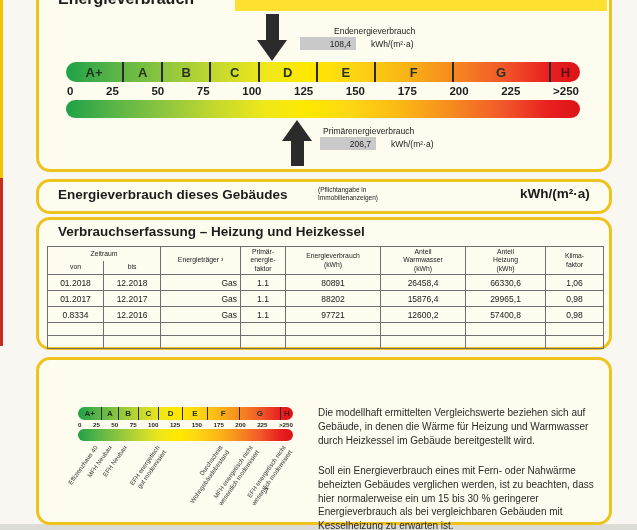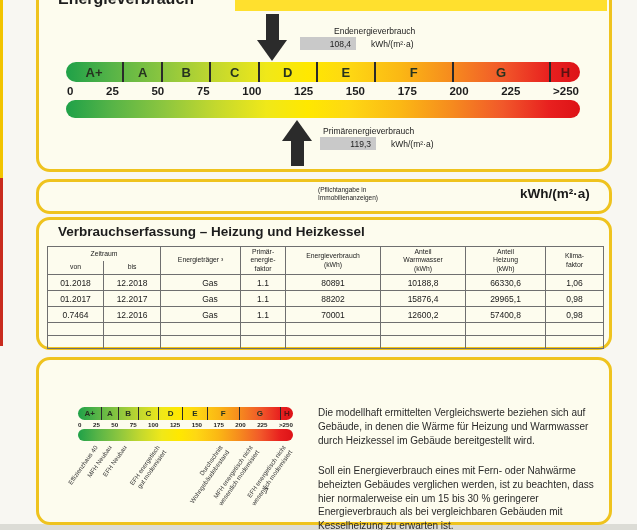--- a/index.html
+++ b/index.html
@@ -33,21 +33,21 @@
   .valrow{display:flex;align-items:center;gap:15px;font-size:8.5px;color:#222;}
   .valbox{width:56px;height:13px;background:#c9c9c9;display:flex;align-items:center;justify-content:flex-end;padding-right:5px;box-sizing:border-box;}
   
   .note{font-size:6.5px;line-height:1.3;color:#222;white-space:pre-line;}
   .bval{width:95px;text-align:center;font-size:13px;color:#1a1a1a;border-bottom:1.2px solid #555;padding-bottom:2px;}
   .bunit{font-size:13.5px;font-weight:bold;color:#1a1a1a;}
   
   table.ct{border-collapse:collapse;table-layout:fixed;width:556px;}
   .ct th{border:1px solid #6f6f6f;font-weight:normal;font-size:6.8px;line-height:1.25;text-align:center;vertical-align:middle;white-space:pre-line;padding:1px 2px;color:#222;}
   .ct td{border:1px solid #6f6f6f;font-size:8.5px;height:15px;text-align:center;color:#1a1a1a;padding:0 3px;white-space:nowrap;overflow:hidden;}
-  .ct td.l{text-align:center;padding-left:22px;}
+  .ct td.l{text-align:right;padding-left:22px;}
   .ct tr.empty td{height:12px;}
   .ct th.zr{border-bottom:none;}
   .ct tr.sub th{border-top:none;}
   
   .rlab{position:absolute;top:84px;width:110px;text-align:right;transform:rotate(-55deg);transform-origin:100% 0;font-size:6.3px;line-height:1.2;color:#333;white-space:pre-line;}
   .para{position:absolute;left:279px;width:292px;font-size:10px;line-height:1.38;color:#2a2a2a;}
   .pgnum{font-size:8.5px;color:#333;}
 </style>
 </head>
 <body>
@@ -99,26 +99,27 @@
       </div>
       <div class="barB grad"></div>
     </div>
 
     <div class="abs arrow" style="left:243px;top:143px;">
       <div class="au-head"></div>
         <div class="ad-shaft" style="height:25px;"></div>
     </div>
     <div class="abs mlab" style="left:284px;top:149px;">Primärenergieverbrauch</div>
     <div class="abs valrow" style="left:281px;top:160px;">
-      <span class="valbox">119,3</span>
+      <span class="valbox">206,7</span>
       <span>kWh/(m²·a)</span>
     </div>
   </div>
 
   <div class="panel" style="left:36px;top:179px;width:576px;height:35px;">
+    <div class="abs sec-title" style="left:19px;top:5px;font-size:13.5px;">Energieverbrauch dieses Gebäudes</div>
     <div class="abs note" style="left:279px;top:4px;">(Pflichtangabe in
 Immobilienanzeigen)</div>
     <div class="abs bunit" style="left:481px;top:4px;">kWh/(m²·a)</div>
   </div>
 
   <div class="panel" style="left:36px;top:217px;width:576px;height:133px;">
     <div class="abs sec-title" style="left:19px;top:4px;font-size:13.5px;">Verbrauchserfassung – Heizung und Heizkessel</div>
     <table class="ct abs" style="left:8px;top:26px;">
       <colgroup>
         <col style="width:56px">
@@ -151,40 +152,40 @@
       <tr class="sub">
         <th>von</th>
         <th>bis</th>
       </tr>
       <tr>
         <td>01.2018</td>
         <td>12.2018</td>
         <td class="l">Gas</td>
         <td>1.1</td>
         <td>80891</td>
-        <td>10188,8</td>
+        <td>26458,4</td>
         <td>66330,6</td>
         <td>1,06</td>
       </tr>
       <tr>
         <td>01.2017</td>
         <td>12.2017</td>
         <td class="l">Gas</td>
         <td>1.1</td>
         <td>88202</td>
         <td>15876,4</td>
         <td>29965,1</td>
         <td>0,98</td>
       </tr>
       <tr>
-        <td>0.7464</td>
+        <td>0.8334</td>
         <td>12.2016</td>
         <td class="l">Gas</td>
         <td>1.1</td>
-        <td>70001</td>
+        <td>97721</td>
         <td>12600,2</td>
         <td>57400,8</td>
         <td>0,98</td>
       </tr>
       <tr class="empty">
         <td></td>
             <td></td>
             <td></td>
             <td></td>
             <td></td>

